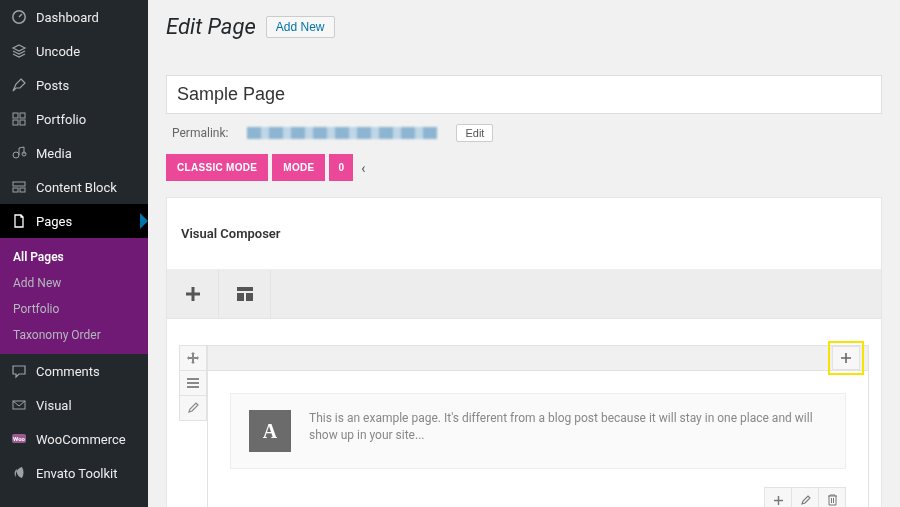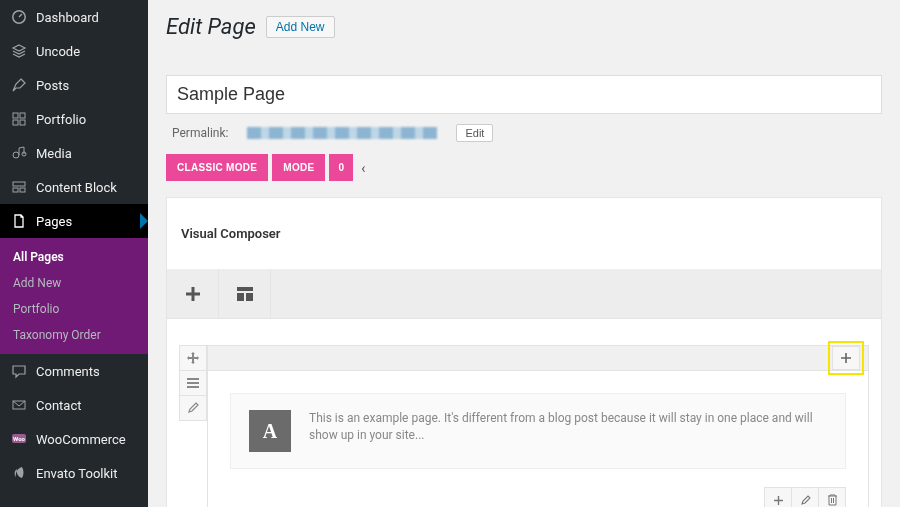--- a/index.html
+++ b/index.html
@@ -131,21 +131,21 @@
         </span>
       <span>Comments</span>
     </div>
     <div class="side-item">
       <span class="side-icon">
           <svg width="16" height="16" viewBox="0 0 16 16">
             <rect x="2" y="4" width="12" height="8" fill="none" stroke="currentColor"></rect>
             <path d="M2 4 L8 9 14 4" fill="none" stroke="currentColor"></path>
           </svg>
         </span>
-      <span>Contact</span>
+      <span>Visual</span>
     </div>
     <div class="side-item">
       <span class="side-icon">
           <svg width="16" height="14" viewBox="0 0 16 14">
             <rect x="1" y="2" width="14" height="9" rx="2" fill="#9a5c8f"></rect>
             <text x="8" y="9" text-anchor="middle" font-size="6" fill="#fff" font-weight="bold">Woo</text>
           </svg>
         </span>
       <span>WooCommerce</span>
     </div>

